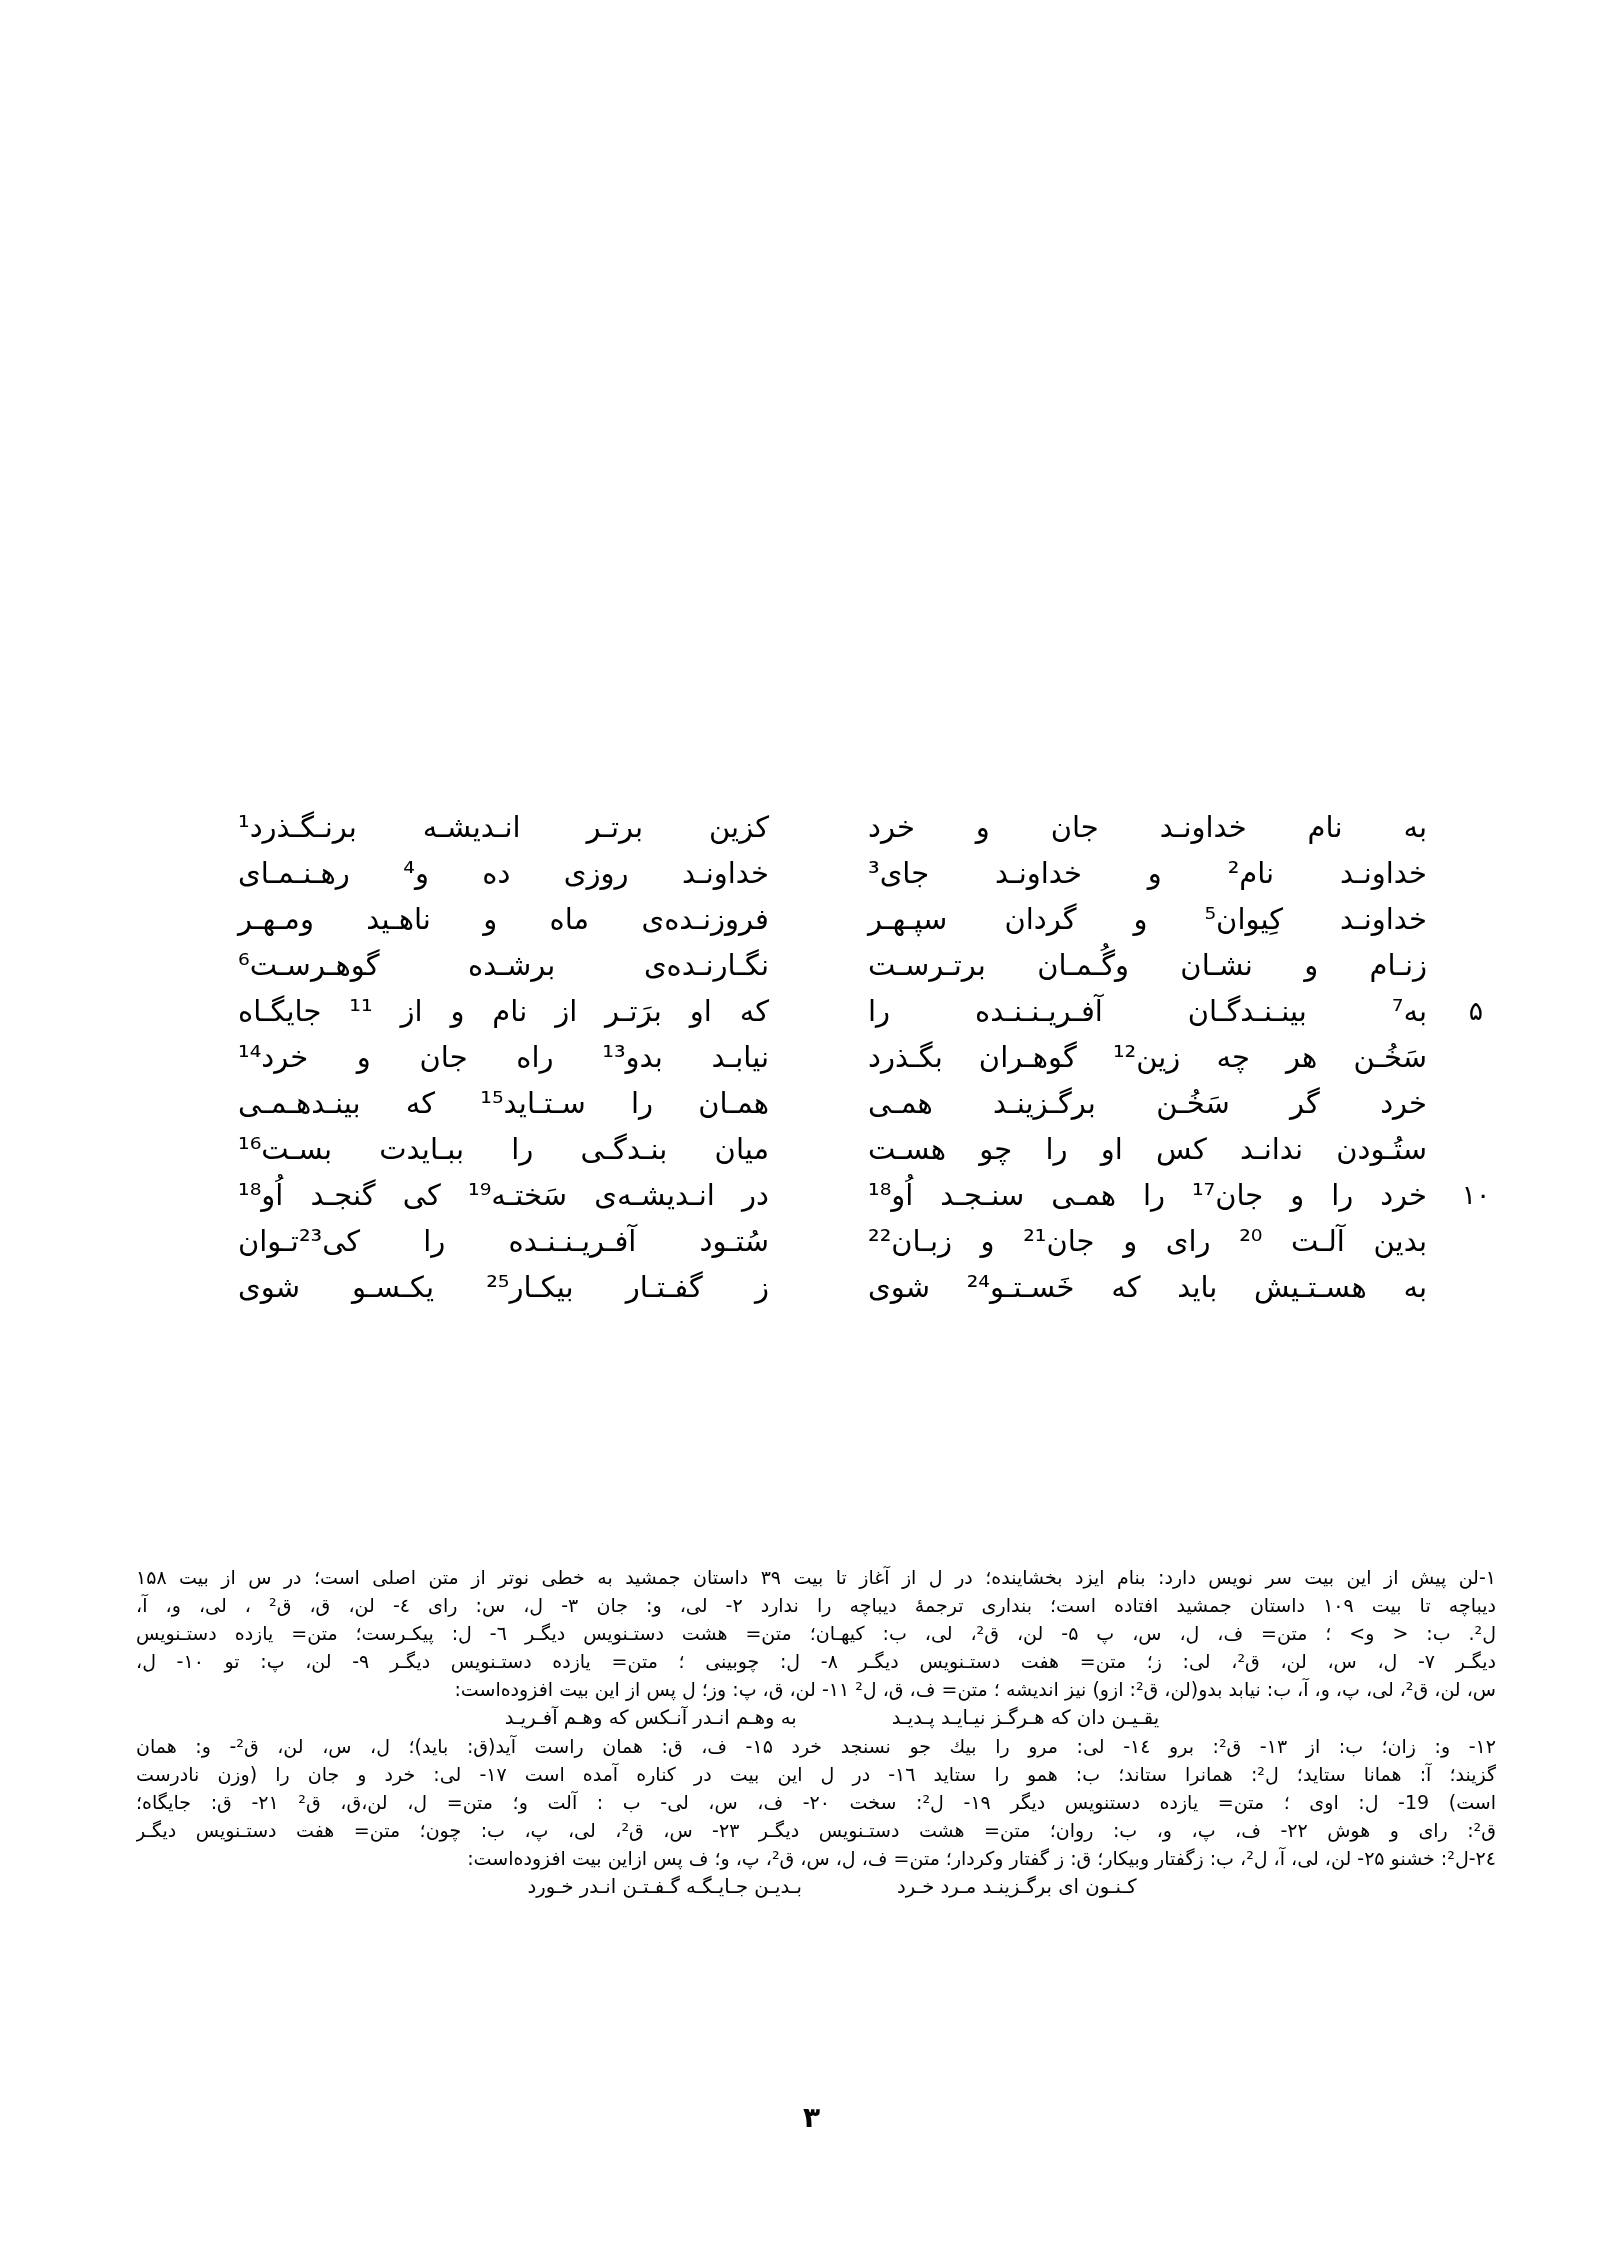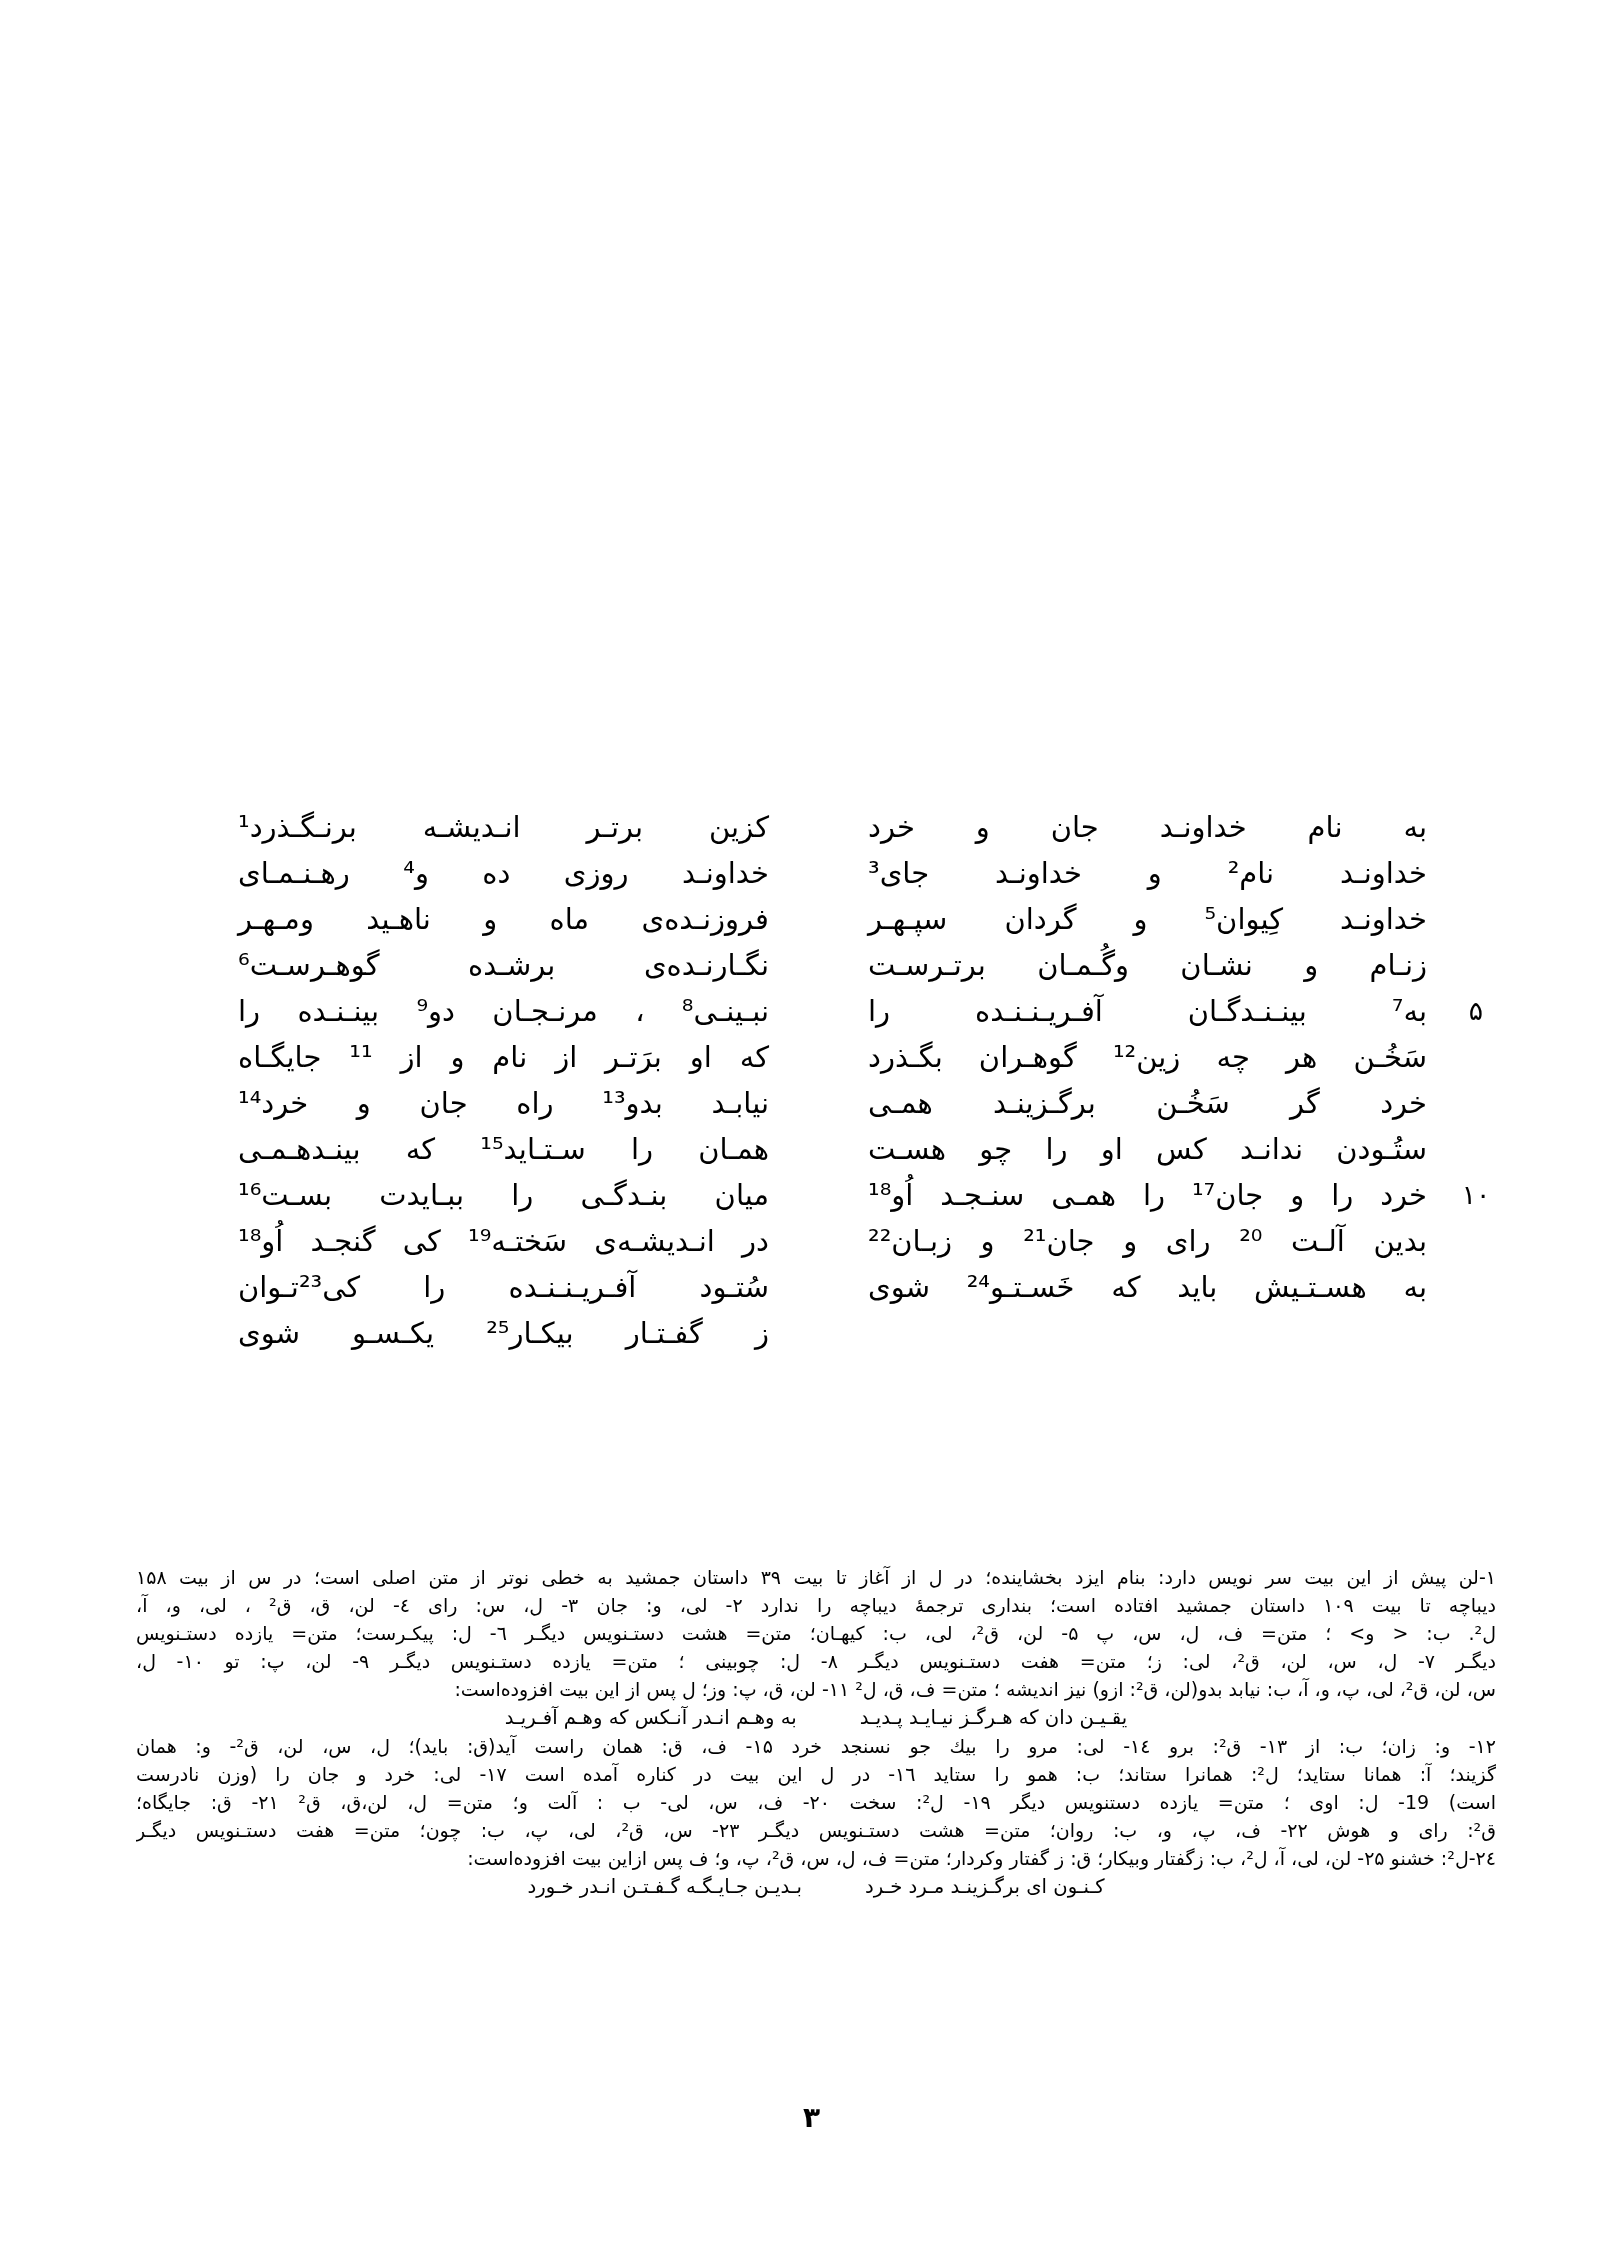--- a/index.html
+++ b/index.html
@@ -32,21 +32,21 @@
   .notes {
     position: absolute; top: 1563px; left: 136px; width: 1360px;
     font-size: 19px; line-height: 28px; text-align: justify; text-align-last: justify;
   }
   .note-line { display: block; white-space: nowrap; overflow: hidden; height: 28px; }
   .note-line.last { text-align-last: right; }
   .verse-quote {
     display: flex; justify-content: center; gap: 63px;
     font-size: 19.6px; height: 29px; line-height: 29px;
   }
-  .verse-quote span { white-space: nowrap; }
+  .verse-quote span { white-space: nowrap; margin-left: 32px; }
 
   .page-num {
     position: absolute; top: 2101px; left: 0; width: 100%;
     text-align: center; font-size: 28px; font-weight: bold;
   }
 </style>
 </head>
 <body>
 
 <div class="page">
@@ -106,23 +106,20 @@
       <div class="hemistich">
           <span class="hemi-text">خداونـد روزی ده و⁴ رهـنـمـای</span>
         </div>
       <div class="hemistich">
           <span class="hemi-text">فروزنـده‌ی ماه و ناهـید ومـهـر</span>
         </div>
       <div class="hemistich">
           <span class="hemi-text">نگـارنـده‌ی برشـده گوهـرسـت⁶</span>
         </div>
       <div class="hemistich">
-          <span class="hemi-text">نبـینـی⁸ ، مرنـجـان دو⁹ بینـنـده را</span>
-        </div>
-      <div class="hemistich">
           <span class="hemi-text">که او برَتـر از نام و از ¹¹ جایگـاه</span>
         </div>
       <div class="hemistich">
           <span class="hemi-text">نیابـد بدو¹³ راه جان و خرد¹⁴</span>
         </div>
       <div class="hemistich">
           <span class="hemi-text">همـان را سـتـاید¹⁵ که بینـدهـمـی</span>
         </div>
       <div class="hemistich">
           <span class="hemi-text">میان بنـدگـی را ببـایدت بسـت¹⁶</span>

